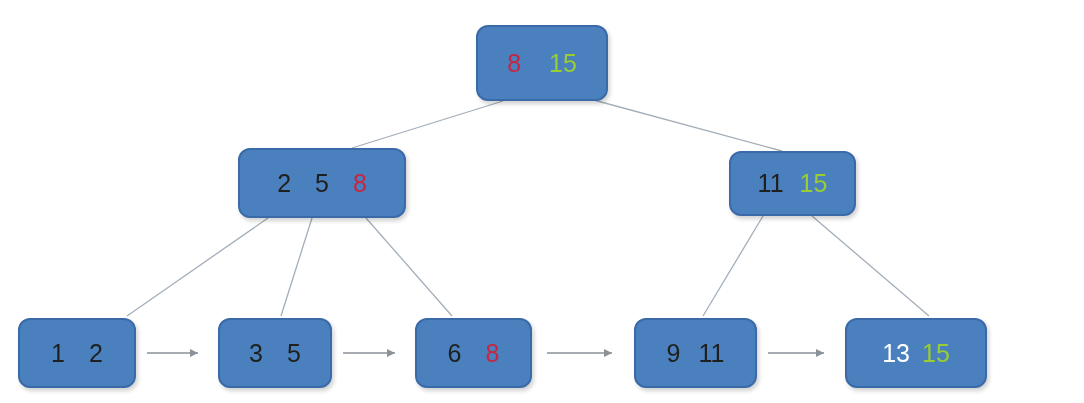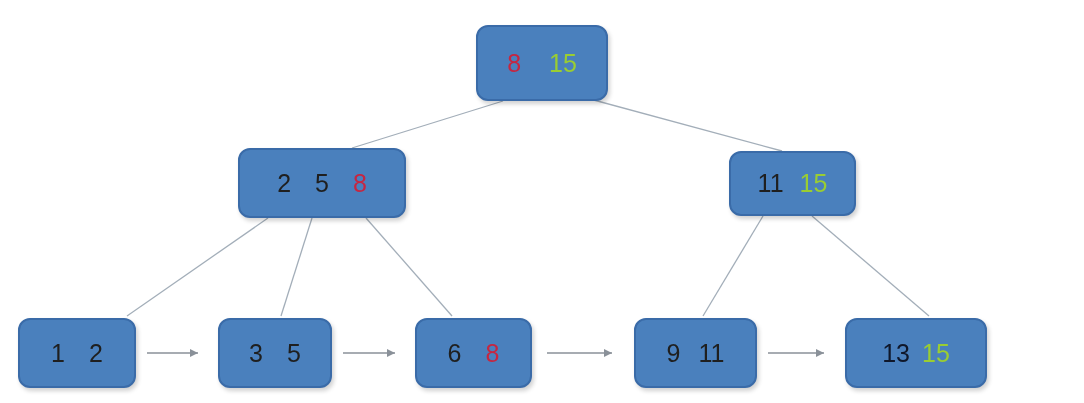--- a/index.html
+++ b/index.html
@@ -98,17 +98,17 @@
     <span class="key" style="color: rgb(31, 31, 31);">6</span>
     <span class="key" style="color: rgb(198, 38, 65);">8</span>
   </div>
 
   <div class="node" style="left: 634px; top: 318px; width: 123px; height: 70px; gap: 18px; background: rgb(74, 128, 189); border-color: rgb(58, 107, 168);">
     <span class="key" style="color: rgb(31, 31, 31);">9</span>
     <span class="key" style="color: rgb(31, 31, 31);">11</span>
   </div>
 
   <div class="node" style="left: 845px; top: 318px; width: 142px; height: 70px; gap: 12px; background: rgb(74, 128, 189); border-color: rgb(58, 107, 168);">
-    <span class="key" style="color: #0f172a;">13</span>
+    <span class="key" style="color: #ffffff;">13</span>
     <span class="key" style="color: rgb(154, 205, 50);">15</span>
   </div>
 
 </div>
 
 </body></html>

